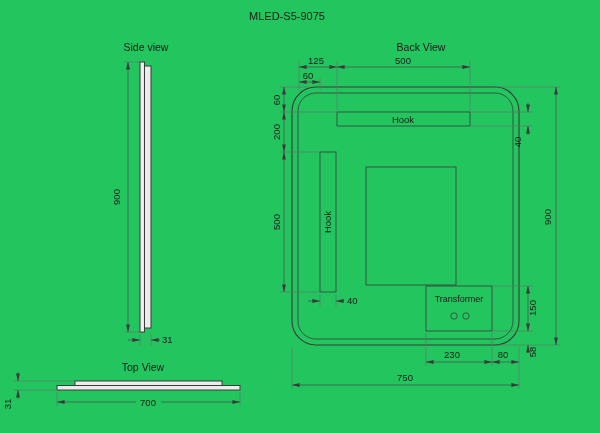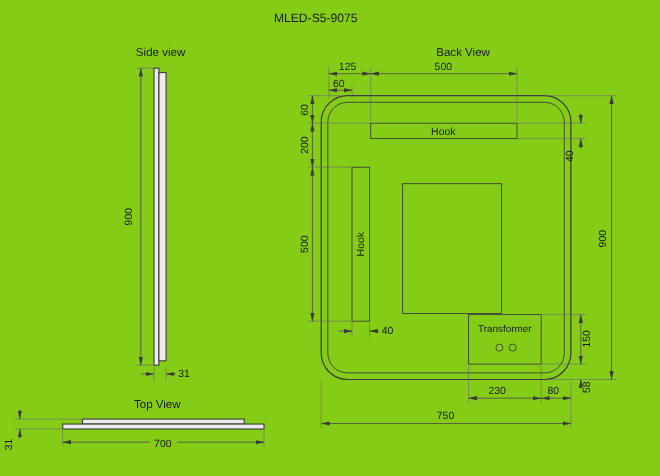--- a/index.html
+++ b/index.html
@@ -1,16 +1,16 @@
 <!DOCTYPE html>
 <html><head>
 <meta charset="utf-8">
 <style>
   html,body{margin:0;padding:0;background:#ffffff;}
-  .sheet{position:relative;width:600px;height:433px;background:#84cc16;overflow:hidden;
+  .sheet{position:relative;width:600px;height:433px;background:#22c55e;overflow:hidden;
          font-family:"Liberation Sans",sans-serif;}
   svg{display:block;}
   text{font-family:"Liberation Sans",sans-serif;font-size:10px;fill:#1a1a1a;}
   .t-title{font-size:11px;text-anchor:middle;}
   .t-label{font-size:10.5px;text-anchor:middle;}
   .t-mid{text-anchor:middle;}
   .t-small{font-size:9.5px;}
   .t-tiny{font-size:9px;}
   .outline{fill:none;stroke:#3b3b3b;stroke-width:1.1;}
   .outline2{fill:none;stroke:#3b3b3b;stroke-width:0.8;}

